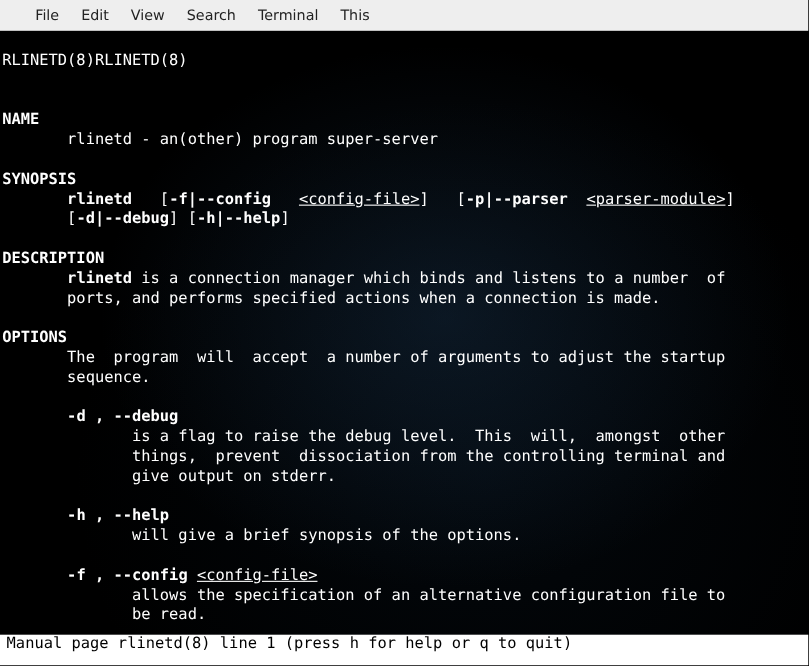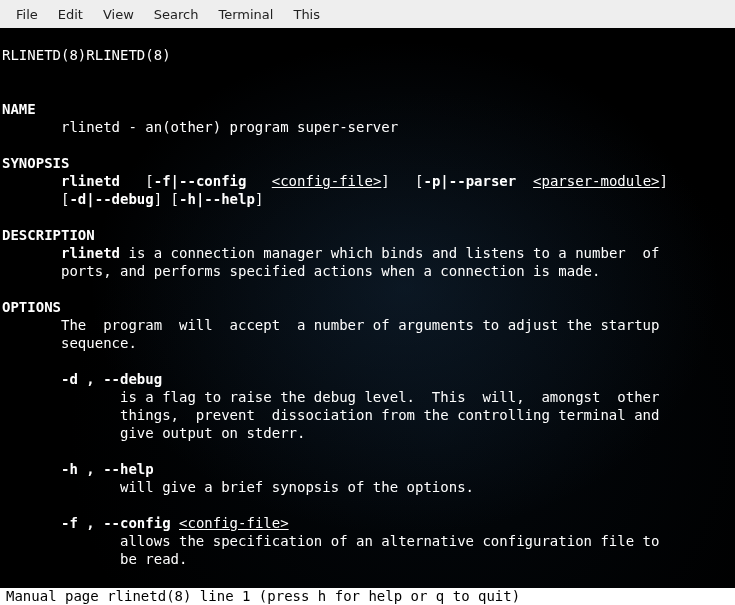--- a/index.html
+++ b/index.html
@@ -17,21 +17,21 @@
 
   
   .menubar {
     background: #eee;
     color: #222;
     font-family: "DejaVu Sans", Arial, sans-serif;
     font-size: 13px;
     height: 28px;
     display: flex;
     align-items: center;
-    padding: 0 6px;
+    padding: 0 22px;
     box-sizing: border-box;
   }
   .menubar .menuitem {
     padding: 3px 10px;
     cursor: default;
   }
 
   
   .bg-watermark {
     position: absolute;
@@ -90,21 +90,21 @@
   .statusline {
     position: absolute;
     left: 0;
     bottom: 0;
     width: 735px;
     background: #fff;
     color: #000;
     font-family: "DejaVu Sans Mono", "Courier New", monospace;
     font-size: 14px;
     line-height: 16px;
-    padding: 0 6px 1px 6px;
+    padding: 0 6px 12px 6px;
     box-sizing: border-box;
     z-index: 3;
   }
 </style>
 </head>
 <body>
 
 <div class="menubar">
   <span class="menuitem">File</span>
   <span class="menuitem">Edit</span>

